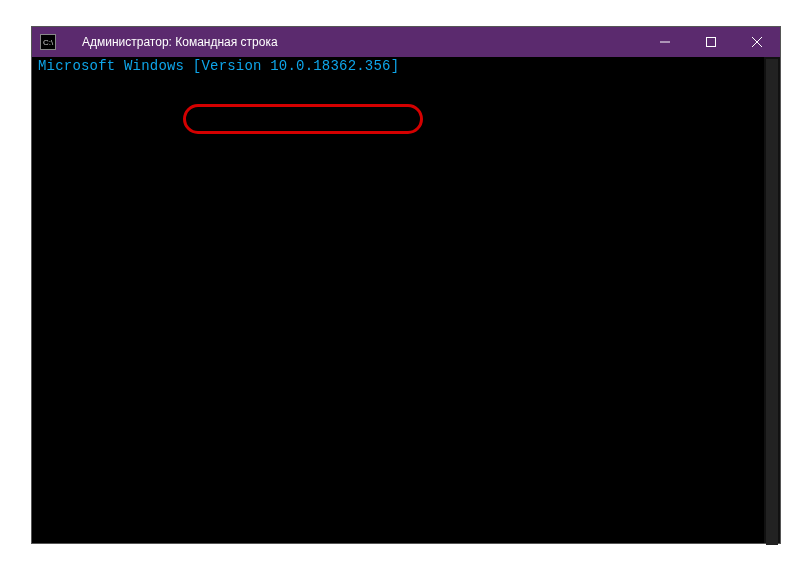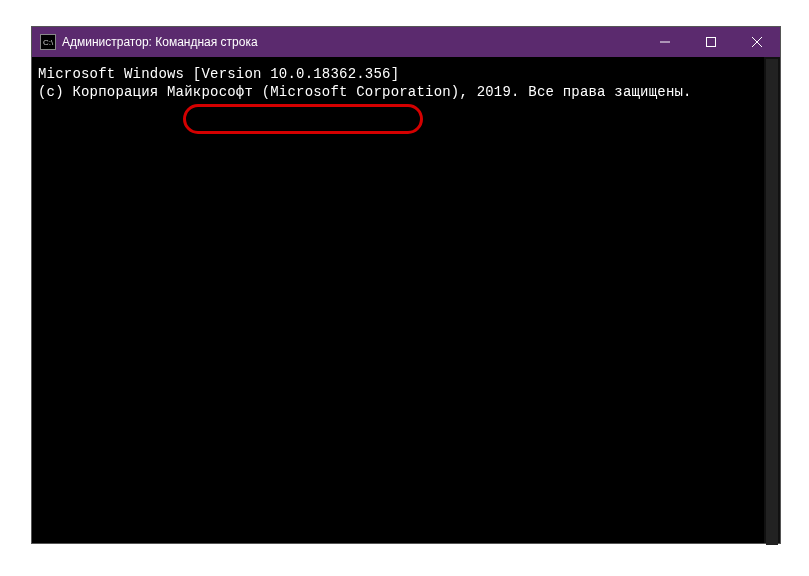--- a/index.html
+++ b/index.html
@@ -35,38 +35,38 @@
     height: 16px;
     margin: 0 6px 0 8px;
     background: #000;
     border: 1px solid #888;
     display: flex;
     align-items: center;
     justify-content: center;
     font-size: 8px;
     color: #ccc;
   }
-  .titlebar-title { flex: 0 0 auto; }
+  .titlebar-title { flex: 0 0 auto; margin-left: 20px; }
   .titlebar-spacer { flex: 1; }
   .tbtn {
     width: 46px;
     height: 30px;
     display: flex;
     align-items: center;
     justify-content: center;
     color: #fff;
   }
   .tbtn svg { width: 10px; height: 10px; }
   .console {
     flex: 1;
     background: #000;
-    color: #ffffff;
+    color: #0ea5e9;
     font-size: 14px;
     line-height: 18px;
-    padding: 8px 6px;
+    padding: 0 6px;
     white-space: pre;
     position: relative;
     font-family: Consolas, 'Courier New', monospace;
     letter-spacing: 0.2px;
   }
   .highlight-oval {
     position: absolute;
     left: 183px;
     top: 104px;
     width: 240px;
@@ -120,20 +120,20 @@
         </svg>
     </div>
     <div class="tbtn close">
       <svg viewBox="0 0 10 10">
           <line x1="0" y1="0" x2="10" y2="10" stroke="#fff" stroke-width="1"></line>
           <line x1="10" y1="0" x2="0" y2="10" stroke="#fff" stroke-width="1"></line>
         </svg>
     </div>
   </div>
 
-  <div class="console"><span class="line">Microsoft Windows [Version 10.0.18362.356]</span><span class="line">(c) Корпорация Майкрософт (Microsoft Corporation), 2019. Все права защищены.</span><span class="line"></span></div>
+  <div class="console"><span class="line">Microsoft Windows [Version 10.0.18362.356]</span><span class="line"></span></div>
 
   <div class="scroll-track">
     <div class="scroll-thumb"></div>
   </div>
 </div>
 
 <div class="highlight-oval"></div>
 
 </body></html>

